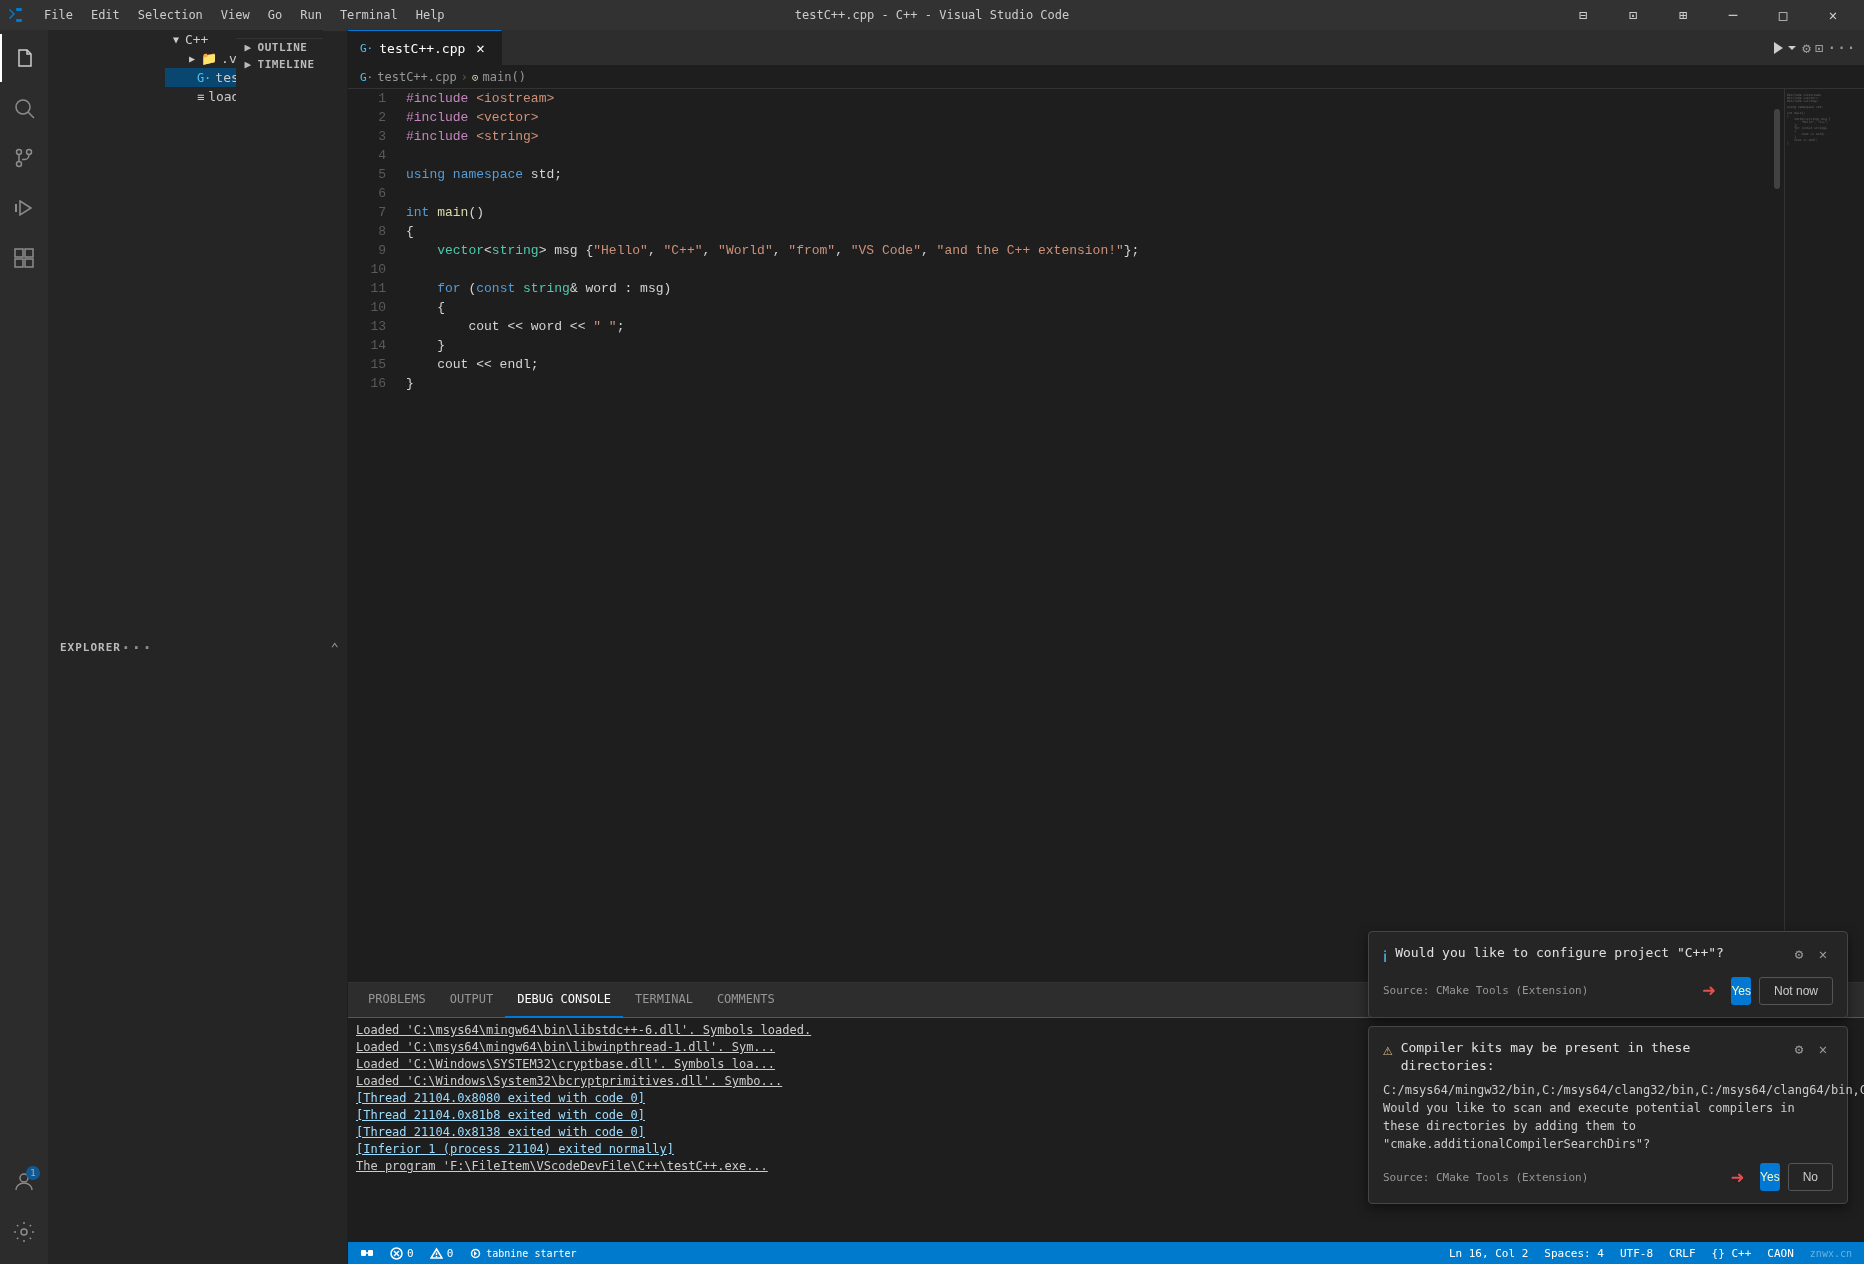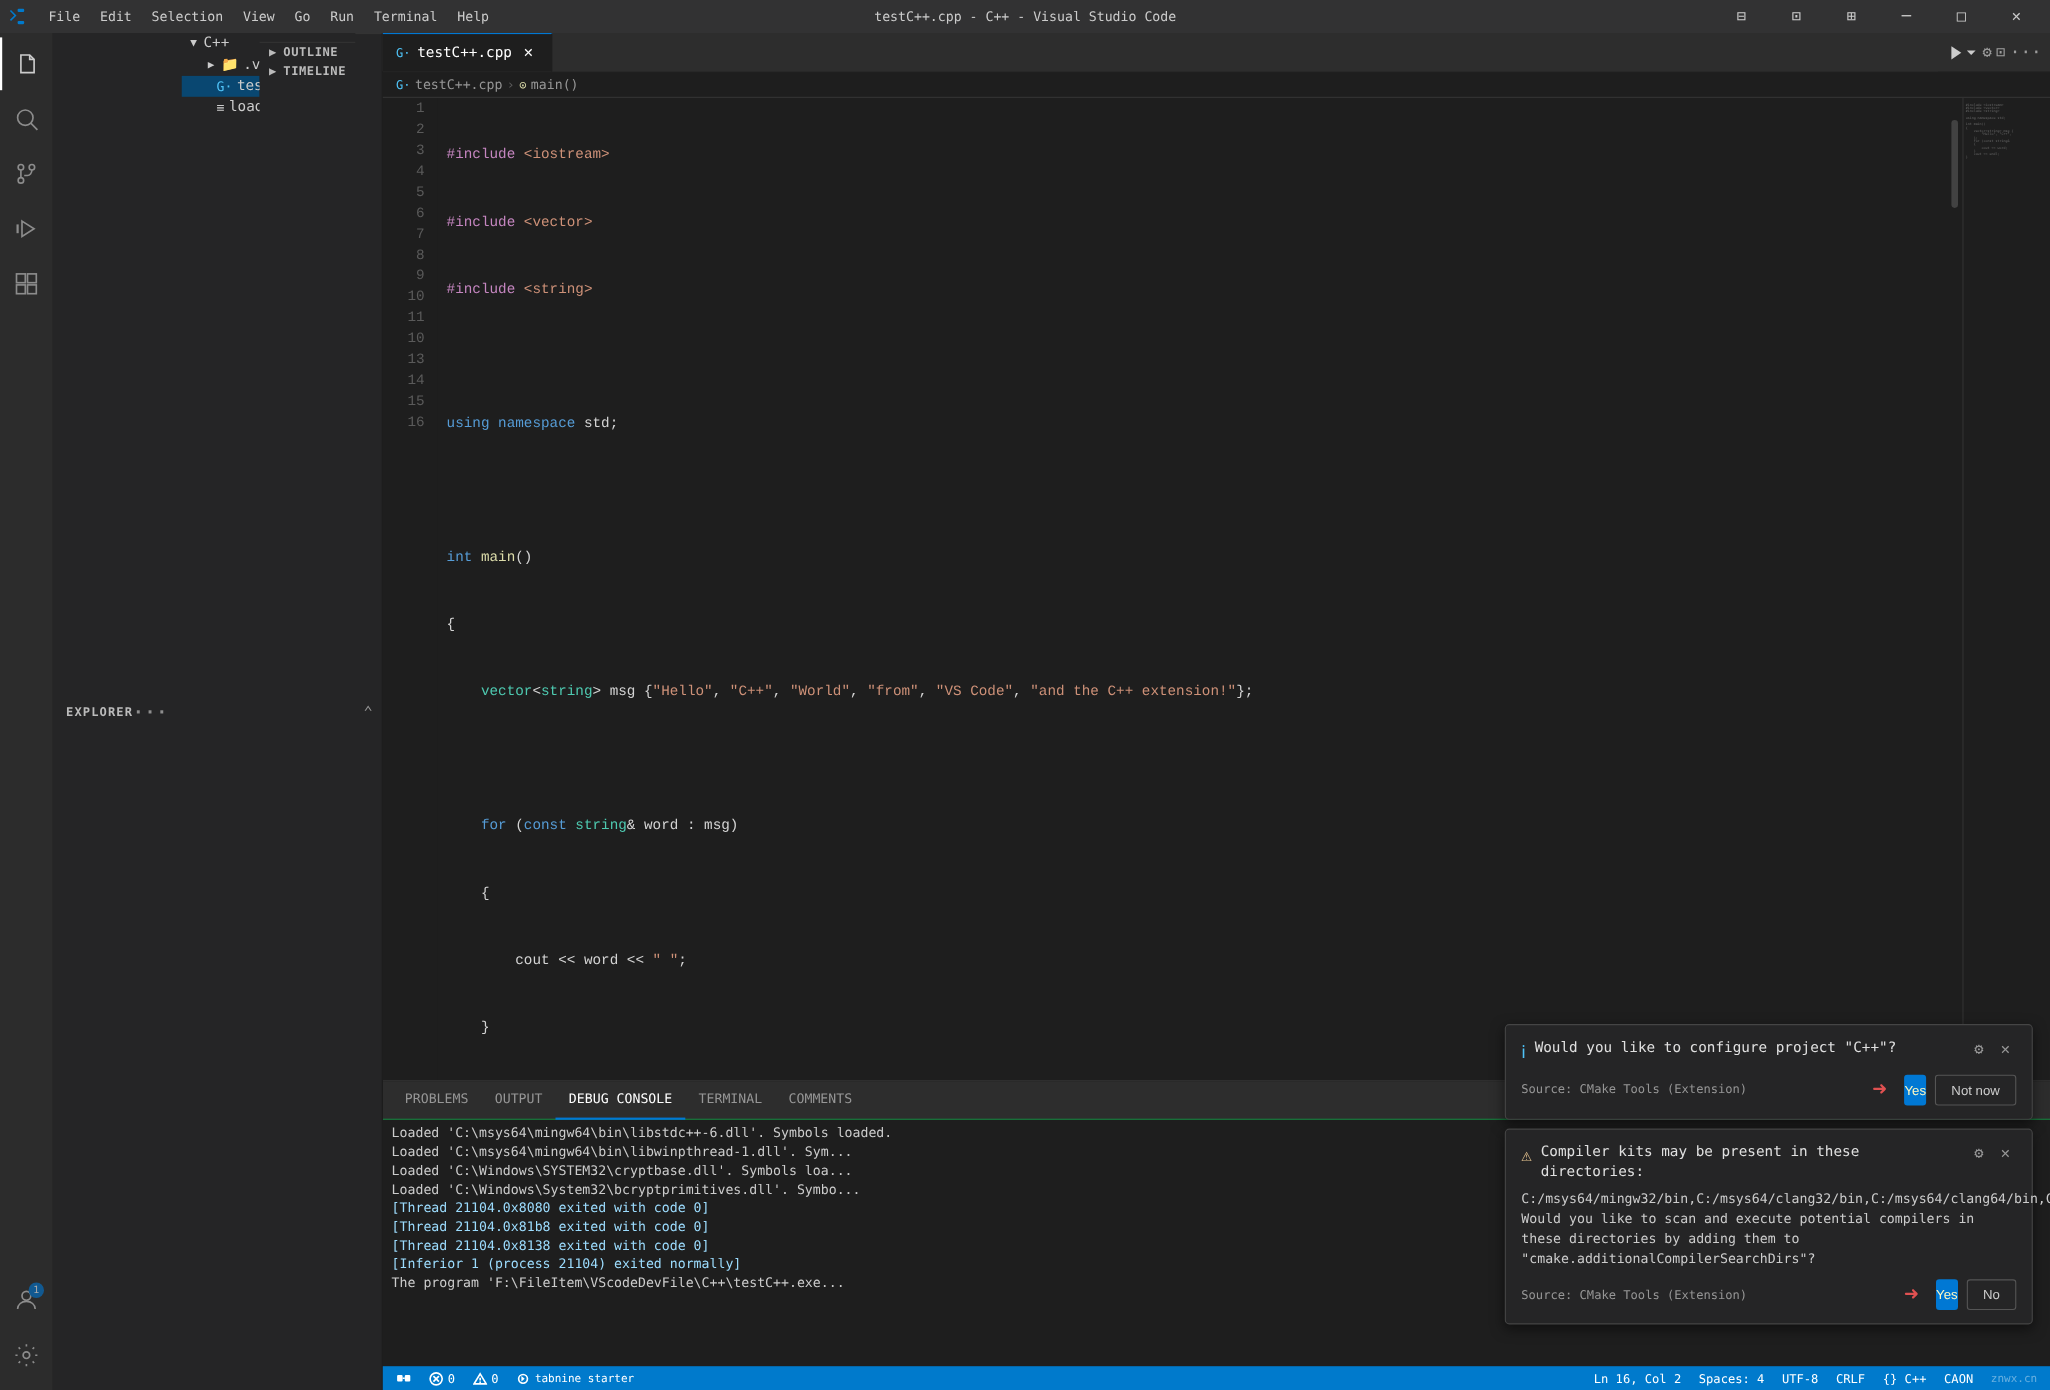--- a/index.html
+++ b/index.html
@@ -250,21 +250,20 @@
     }
     .code-content {
       flex: 1;
       padding-left: 8px;
       overflow: hidden;
     }
     .code-line {
       height: 19px;
       white-space: pre;
       font-size: 13px;
-      margin-top: 42px;
     }
 
     
     .kw { color: #569cd6; }
     .kw2 { color: #c586c0; }
     .str { color: #ce9178; }
     .fn { color: #dcdcaa; }
     .type { color: #4ec9b0; }
     .hdr { color: #ce9178; }
     .plain { color: #d4d4d4; }
@@ -332,21 +331,21 @@
     }
     .panel-content {
       flex: 1;
       overflow: hidden;
       padding: 4px 8px;
       font-family: Consolas, monospace;
       font-size: 12px;
       line-height: 17px;
       color: #cccccc;
     }
-    .debug-line { white-space: pre; }
+    .debug-line { white-space: pre; text-decoration: underline; }
     .debug-thread { color: #9cdcfe; }
 
     
     .status-bar {
       height: 22px;
       background: #007acc;
       display: flex;
       align-items: center;
       padding: 0 8px;
       font-size: 11px;

